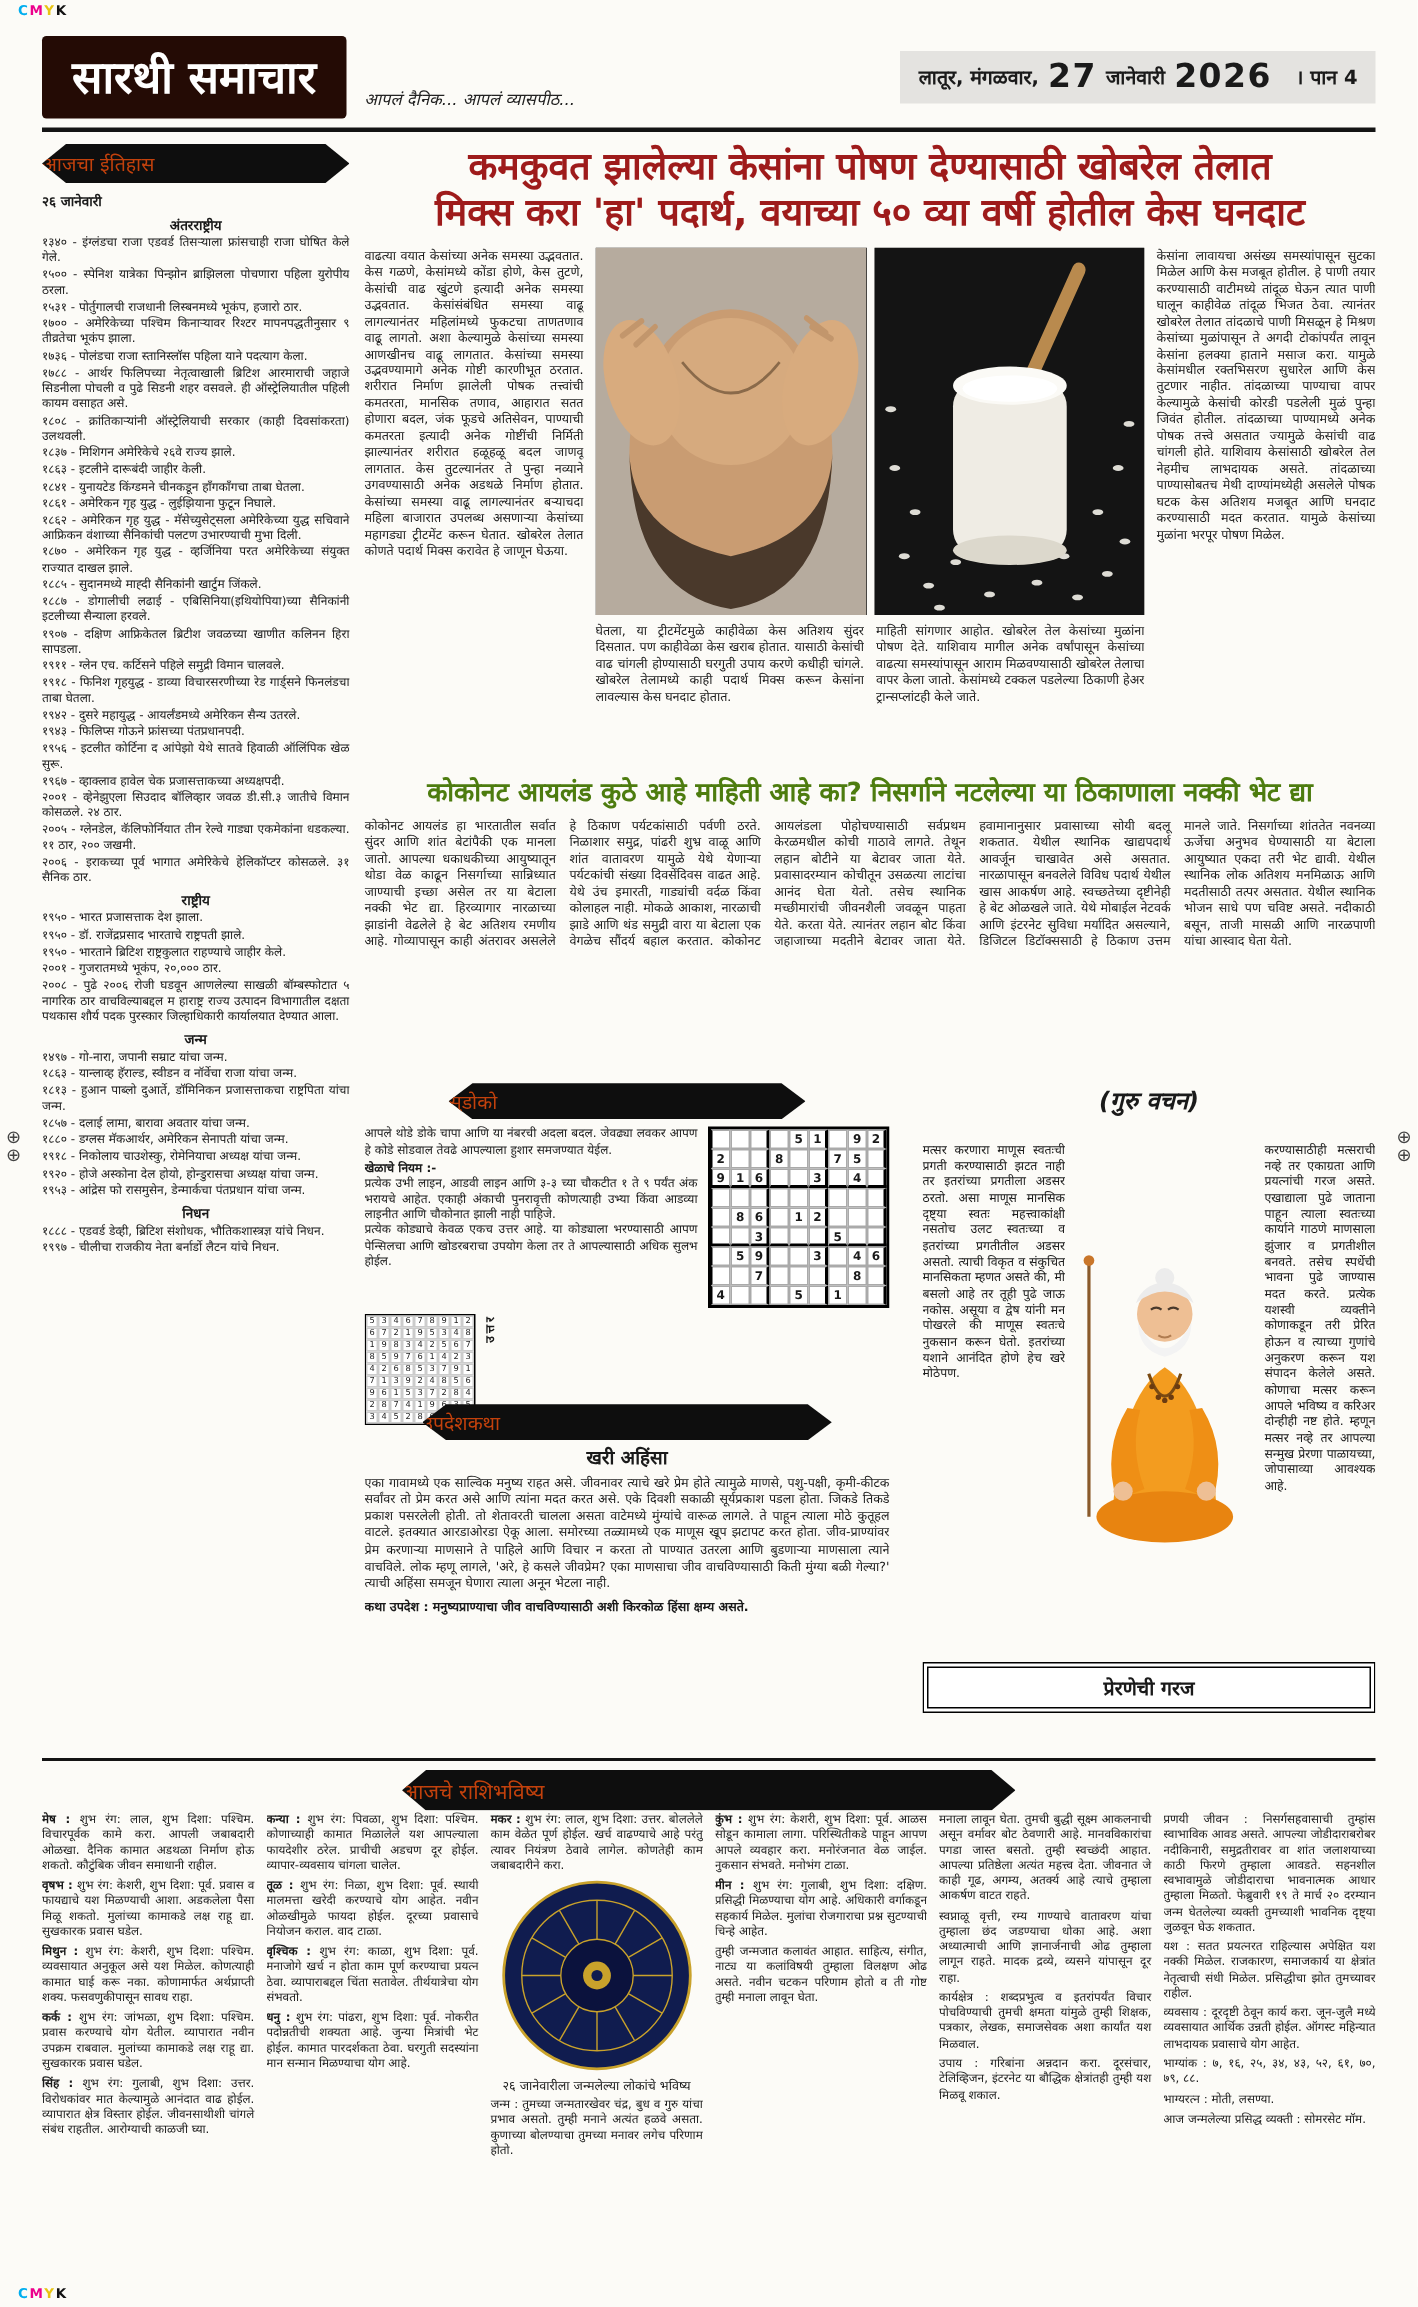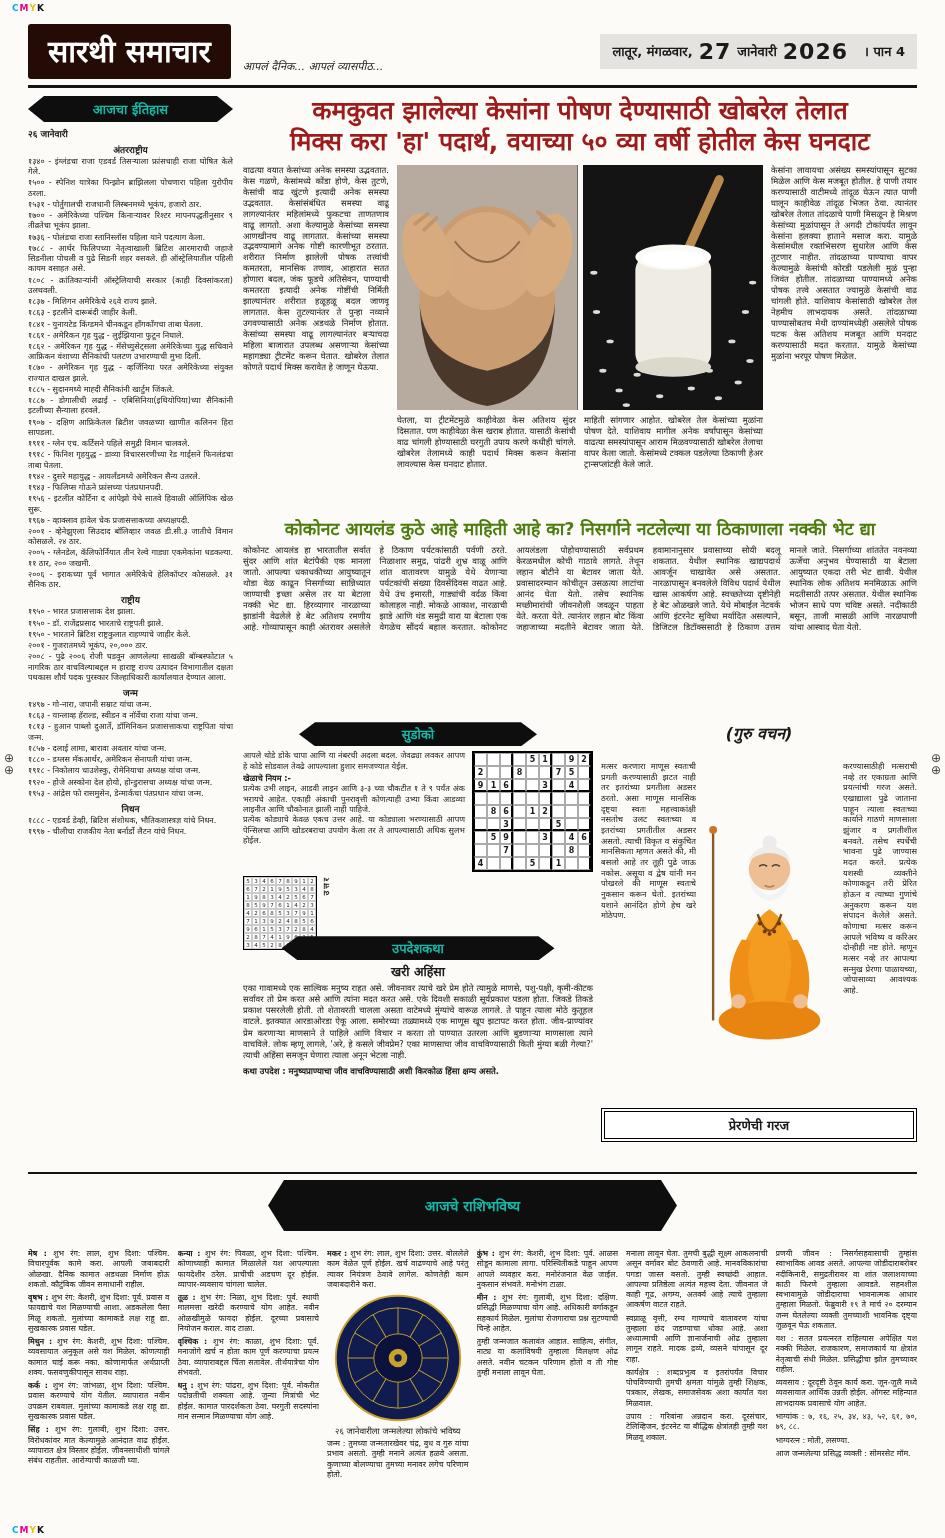--- a/index.html
+++ b/index.html
@@ -12,21 +12,21 @@
   .regmark{position:absolute;font-size:12px;color:#444;line-height:1;}
   
   header{position:absolute;left:28px;right:28px;top:22px;height:66px;border-bottom:3px solid #141414;display:flex;align-items:center;justify-content:space-between;padding-bottom:5px;box-sizing:border-box;}
   .mast{display:flex;align-items:flex-end;gap:12px;}
   .mastbox{background:#240b05;color:#fff;font-size:30px;font-weight:bold;padding:6px 20px 8px;border-radius:3px;}
   .tagline{font-size:11px;font-style:italic;color:#222;padding-bottom:6px;}
   .datebar{background:#e4e3e0;padding:5px 12px;font-size:13px;font-weight:bold;display:flex;align-items:center;gap:6px;}
   .datebar .big{font-size:22px;letter-spacing:1px;}
   .datebar .pg{font-size:13px;margin-left:10px;}
   
-  .ribbon{background:#0e0e0e;color:#14b8a6;text-align:center;font-weight:bold;clip-path:polygon(0 50%,16px 0,calc(100% - 16px) 0,100% 50%,calc(100% - 16px) 100%,16px 100%);}
+  .ribbon{background:#0e0e0e;color:#c2410c;font-weight:normal;clip-path:polygon(0 50%,16px 0,calc(100% - 16px) 0,100% 50%,calc(100% - 16px) 100%,16px 100%);}
   
   .history{position:absolute;left:28px;top:96px;width:205px;height:1068px;overflow:hidden;}
   .history .ribbon{font-size:13px;padding:4px 0;margin-bottom:5px;}
   .hdate{font-size:9px;font-weight:bold;margin:1px 0 2px;}
   .hsubhead{font-size:9px;font-weight:bold;text-align:center;margin:3px 0 1px;}
   .hitem{font-size:8px;line-height:1.28;text-align:justify;margin-bottom:1px;}
   
   .mainarea{position:absolute;left:243px;top:96px;width:674px;height:1062px;overflow:hidden;}
   .headline1{color:#9e1b1b;font-size:25px;line-height:1.22;font-weight:bold;text-align:center;margin:0 0 8px;}
   .art1body{display:flex;gap:8px;height:344px;overflow:hidden;}
@@ -34,21 +34,21 @@
   .acol.side{width:146px;flex:none;}
   .amid{flex:1;display:flex;flex-direction:column;gap:5px;overflow:hidden;}
   .photos{display:flex;gap:5px;height:245px;flex:none;}
   .photo{flex:1;overflow:hidden;background:#222;}
   .photo svg{width:100%;height:100%;display:block;}
   .underrow{flex:1;display:flex;gap:8px;overflow:hidden;}
   .underrow .acol{flex:1;}
   .headline2{color:#4d7c0f;font-size:17.5px;font-weight:bold;text-align:center;margin:10px 0 6px;line-height:1.15;}
   .art2body{column-count:5;column-gap:9px;font-size:8.4px;line-height:1.3;text-align:justify;height:168px;overflow:hidden;}
   
-  .middlerow{display:flex;gap:8px;margin-top:9px;height:420px;}
+  .middlerow{display:flex;gap:22px;margin-top:9px;height:420px;}
   .midleft{width:350px;flex:none;display:flex;flex-direction:column;overflow:hidden;}
   .sudoku{height:206px;flex:none;}
   .sudoku .ribbon{width:68%;margin:0 auto 5px;font-size:13px;padding:3px 0;}
   .sudcontent{display:flex;gap:7px;}
   .sudtext{flex:1;font-size:8px;line-height:1.3;text-align:justify;}
   .sudtext .rl{font-weight:bold;margin-top:2px;}
   .sgrid{display:grid;grid-template-columns:repeat(9,13px);grid-auto-rows:13px;border:2px solid #000;height:max-content;flex:none;background:#fff;}
   .sgrid span{border:1px solid #aaa;font-size:8px;font-weight:bold;display:flex;align-items:center;justify-content:center;}
   .sgrid span:nth-child(3n){border-right:2px solid #000;}
   .sgrid span:nth-child(9n-8){border-left-color:#000;}
@@ -68,21 +68,21 @@
   .gcontent{flex:1;display:flex;gap:6px;overflow:hidden;}
   .gcol{font-size:8.2px;line-height:1.3;text-align:justify;overflow:hidden;}
   .gcol.one{width:95px;flex:none;}
   .gcol.two{width:74px;flex:none;}
   .gfig{flex:1;}
   .gfig svg{width:100%;height:100%;display:block;}
   .gcaption{border:1px solid #000;padding:2px;margin-top:6px;background:#fff;}
   .gcaption .inner{border:1px solid #000;text-align:center;font-weight:bold;font-size:13px;padding:4px 0;}
   
   .horoscope{position:absolute;left:28px;top:1172px;width:889px;height:338px;border-top:2px solid #141414;padding-top:6px;box-sizing:border-box;overflow:hidden;}
-  .horoscope .ribbon{width:46%;margin:0 auto 18px;font-size:14px;padding:16px 0;}
+  .horoscope .ribbon{width:46%;margin:0 auto 1px;font-size:14px;padding:4px 0;}
   .hcols{display:flex;gap:8px;height:284px;overflow:hidden;}
   .hcol{flex:1;font-size:7.9px;line-height:1.3;text-align:justify;overflow:hidden;}
   .sign{margin-bottom:3px;}
   .sname{font-weight:bold;}
   .sname::after{content:" : ";}
   .wheel{display:block;margin:3px auto;}
   .bdaytitle{font-weight:normal;text-align:center;font-size:8.4px;margin:3px 0 2px;}
   .hx{margin-bottom:3px;}
 </style>
 </head>

